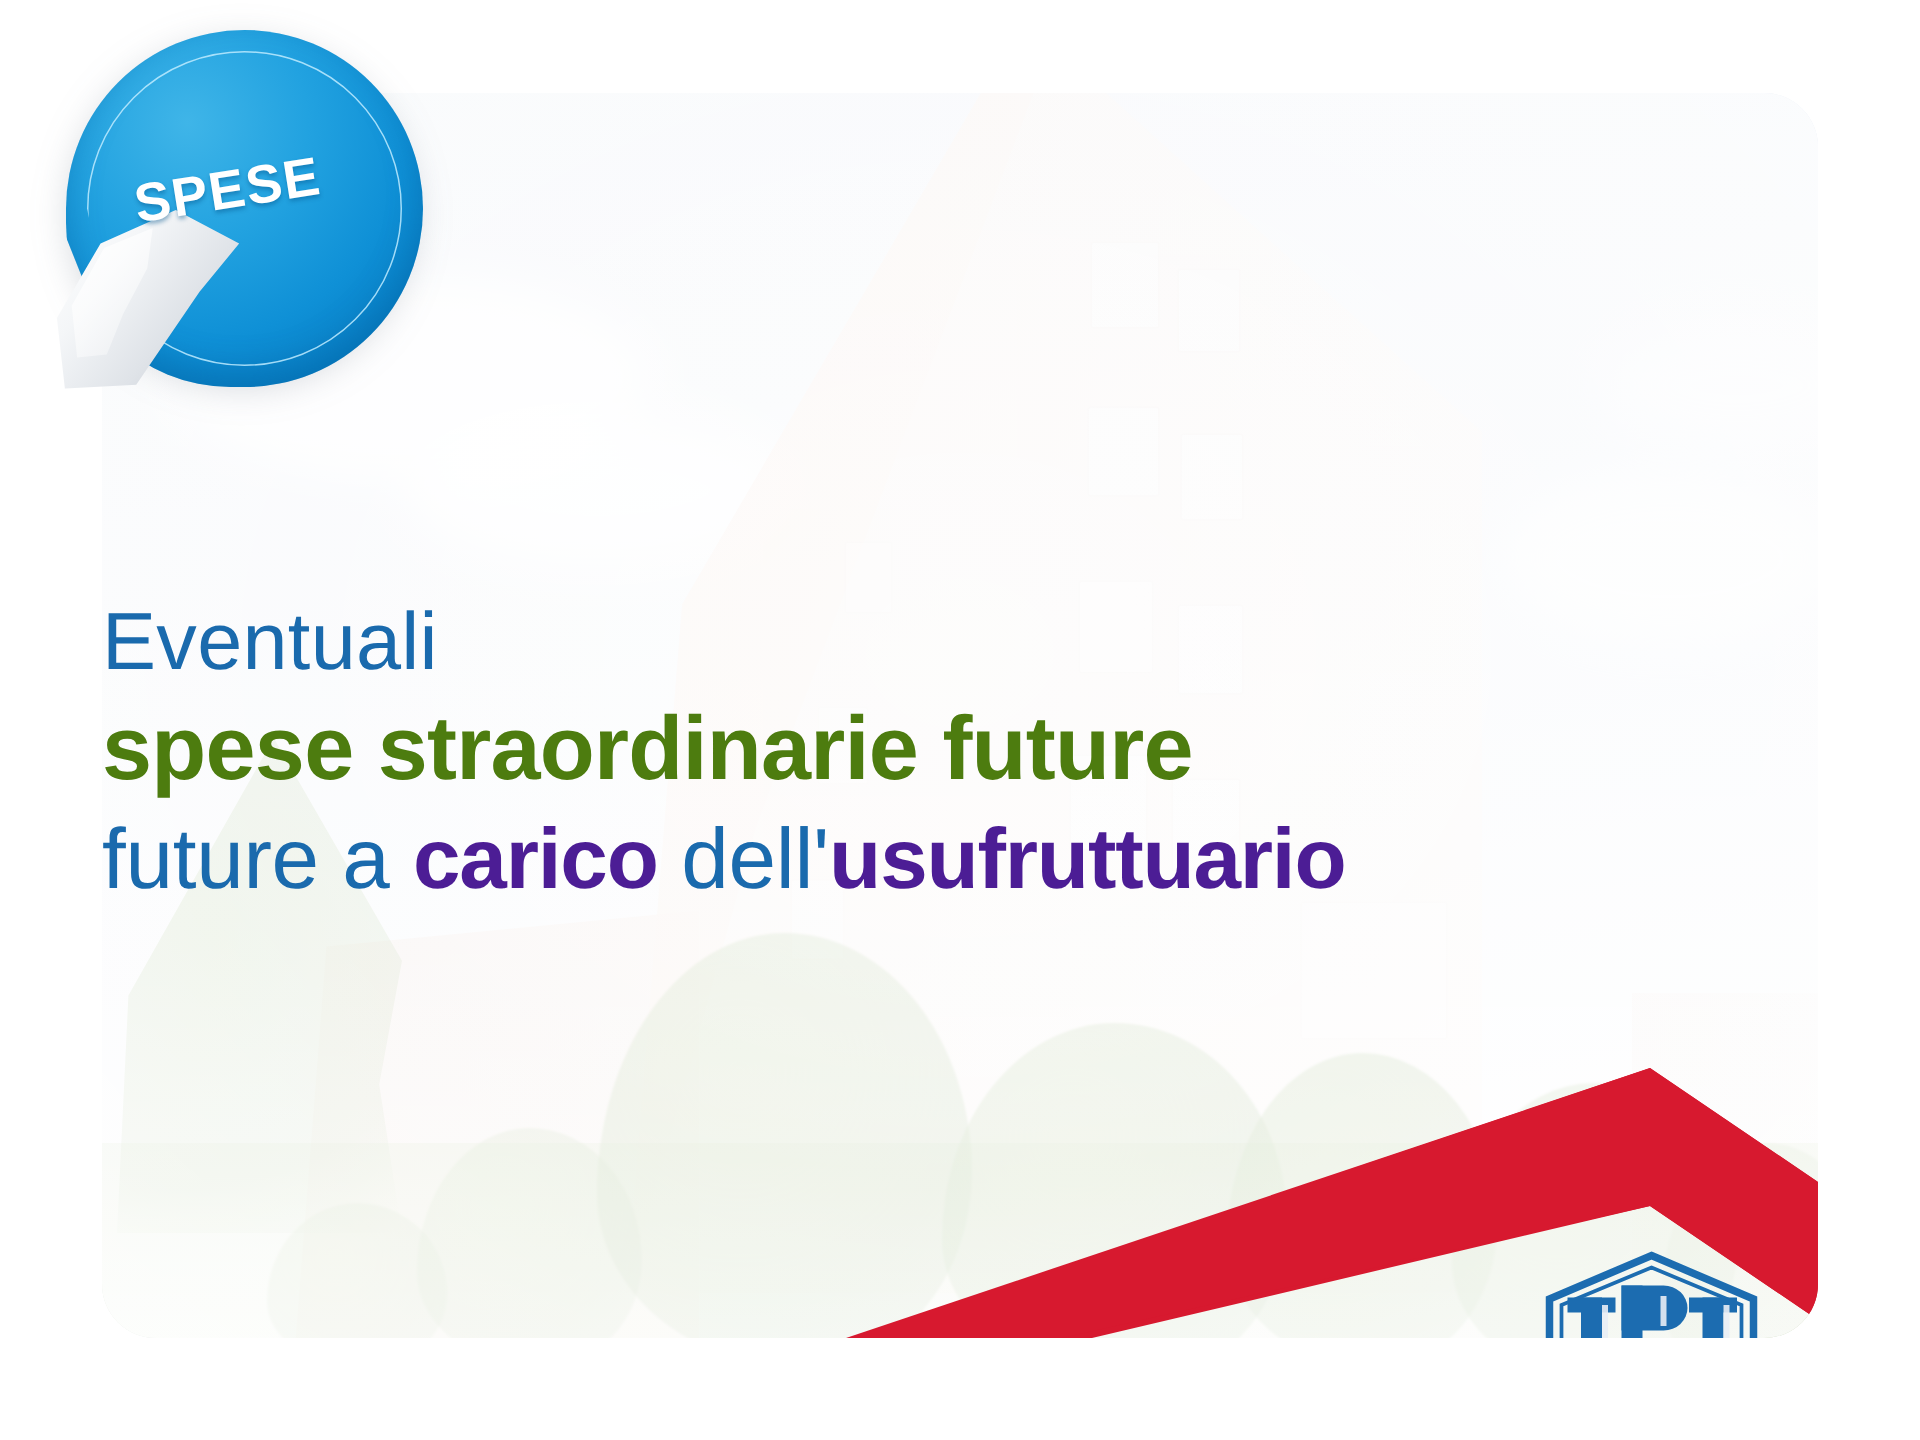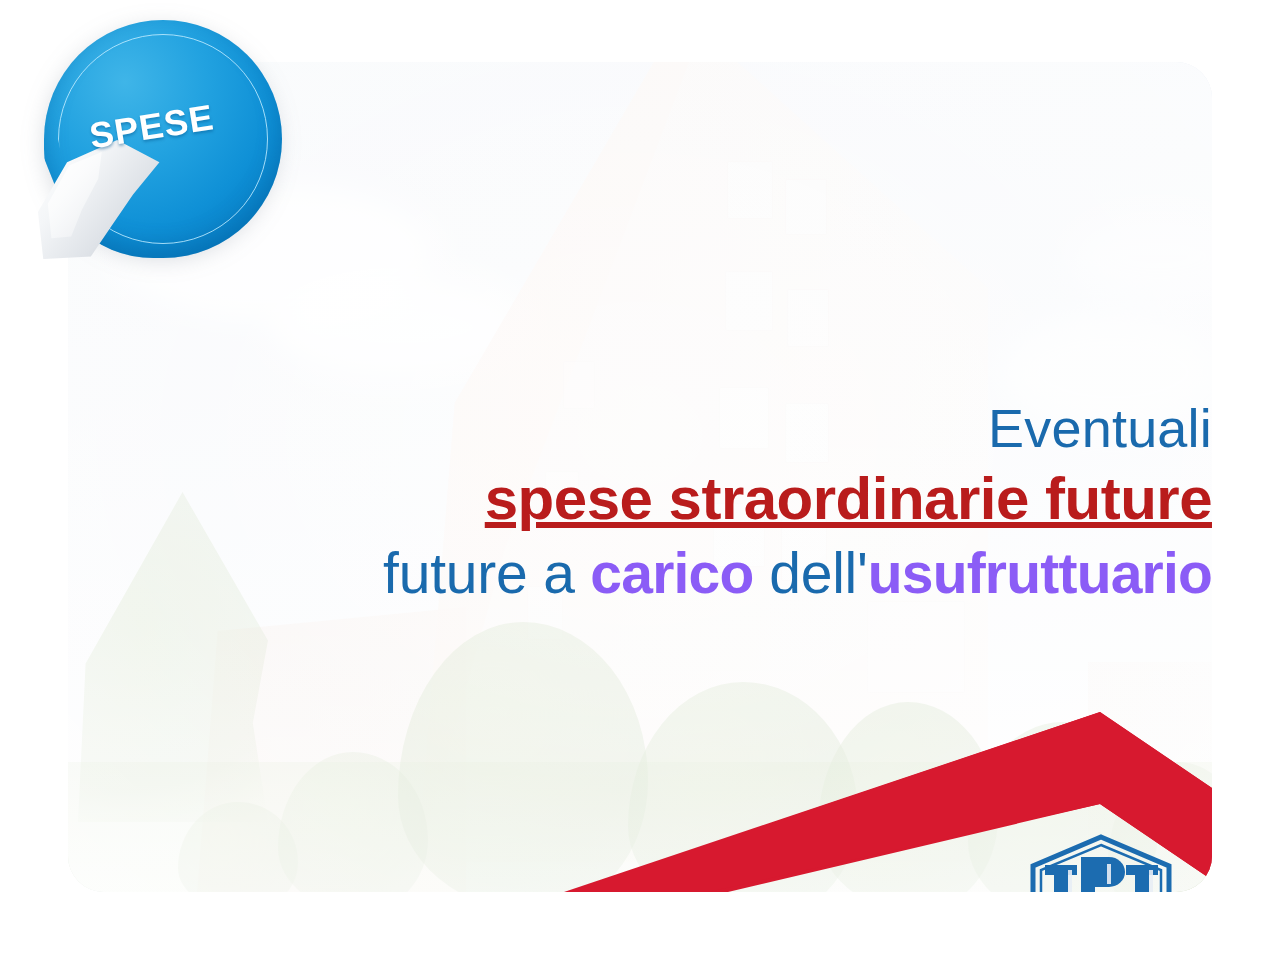--- a/index.html
+++ b/index.html
@@ -159,52 +159,51 @@
     position: absolute;
     inset: 0;
     background: radial-gradient(ellipse at 50% 45%, rgba(255,255,255,.42) 0%, rgba(255,255,255,.10) 55%, rgba(255,255,255,.34) 100%);
   }
 
   
   .headline {
     position: absolute;
     left: 0; right: 0;
     top: 338px;
-    text-align: right;
+    text-align: left;
     line-height: 1.06;
     -webkit-font-smoothing: antialiased;
   }
   .line1 {
     font-size: 54px;
     font-weight: 300;
     letter-spacing: .2px;
     color: #1a6aad;
     display: block;
   }
   .line2 {
     font-size: 60px;
     font-weight: 700;
     letter-spacing: -0.5px;
-    color: #b91c1c;
+    color: #4d7c0f;
     display: block;
     margin-top: 10px;
-    text-decoration: underline;
   }
   .line3 {
     font-size: 57px;
     font-weight: 300;
     letter-spacing: -0.2px;
     color: #1a6aad;
     display: block;
     margin-top: 12px;
     white-space: nowrap;
   }
   .line3 b {
     font-weight: 700;
-    color: #8b5cf6;
+    color: #4c1d95;
     letter-spacing: -0.8px;
   }
 
   
   .chevron {
     position: absolute;
     left: 0; top: 0;
     width: 1144px;
     height: 830px;
     pointer-events: none;

